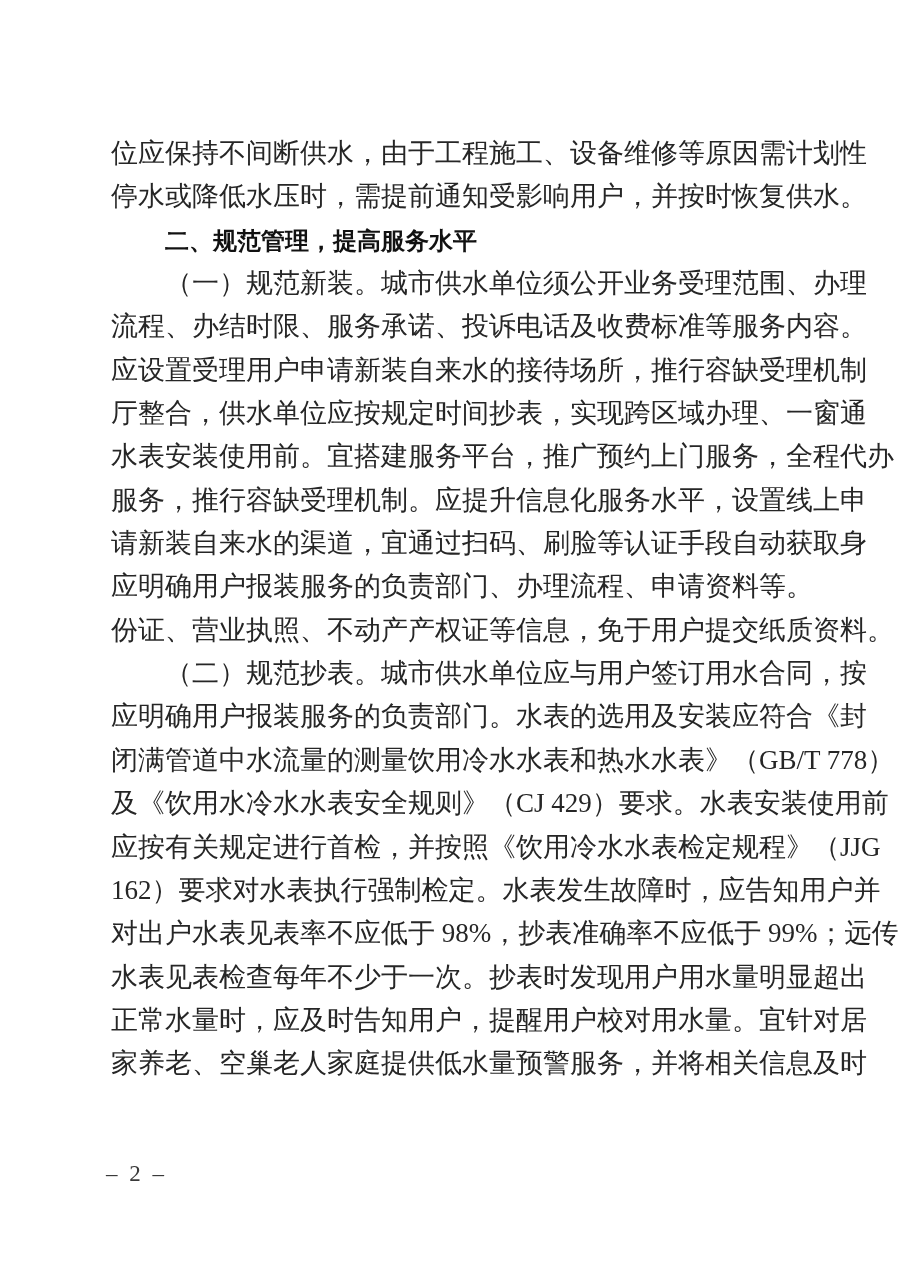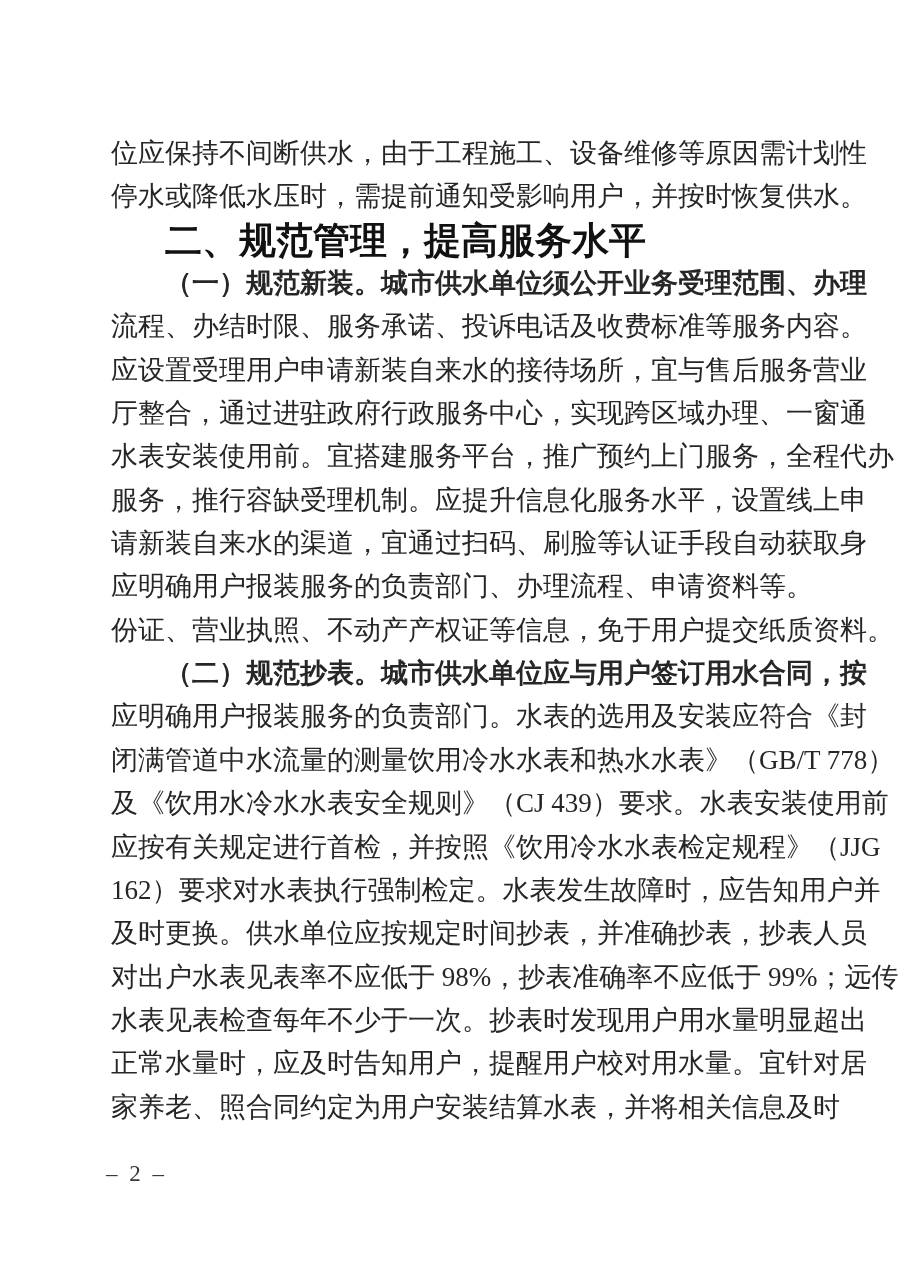--- a/index.html
+++ b/index.html
@@ -29,29 +29,28 @@
     font-size: 27px;
     letter-spacing: 0px;
     text-align: justify;
     text-align-last: justify;
     text-justify: inter-character;
     white-space: nowrap;
     color: #262626;
   }
   .line.indent {
     padding-left: 54px;
-    font-weight: bold;
   }
   .line.short {
     text-align-last: left;
   }
   .line.heading {
     font-family: "Liberation Sans", "DejaVu Sans", sans-serif;
     font-weight: bold;
-    font-size: 37px;
+    font-size: 24px;
     color: #111111;
     text-align-last: left;
     padding-left: 54px;
   }
   .page-number {
     position: absolute;
     left: 106px;
     top: 1158px;
     font-size: 23px;
     line-height: 32px;
@@ -64,35 +63,34 @@
 <body>
 
 <div class="page">
 
   <div class="text-block">
     <div class="line">位应保持不间断供水，由于工程施工、设备维修等原因需计划性</div>
     <div class="line">停水或降低水压时，需提前通知受影响用户，并按时恢复供水。</div>
     <div class="line heading">二、规范管理，提高服务水平</div>
     <div class="line indent">（一）规范新装。城市供水单位须公开业务受理范围、办理</div>
     <div class="line">流程、办结时限、服务承诺、投诉电话及收费标准等服务内容。</div>
-    <div class="line">应设置受理用户申请新装自来水的接待场所，宜与售后服务营业</div>
-    <div class="line">厅整合，通过进驻政府行政服务中心，实现跨区域办理、一窗通</div>
+    <div class="line">应设置受理用户申请新装自来水的接待场所，推行容缺受理机制</div>
+    <div class="line">厅整合，供水单位应按规定时间抄表，实现跨区域办理、一窗通</div>
     <div class="line">水表安装使用前。宜搭建服务平台，推广预约上门服务，全程代办</div>
     <div class="line">服务，推行容缺受理机制。应提升信息化服务水平，设置线上申</div>
     <div class="line">请新装自来水的渠道，宜通过扫码、刷脸等认证手段自动获取身</div>
     <div class="line short">应明确用户报装服务的负责部门、办理流程、申请资料等。</div>
     <div class="line">份证、营业执照、不动产产权证等信息，免于用户提交纸质资料。</div>
     <div class="line indent">（二）规范抄表。城市供水单位应与用户签订用水合同，按</div>
     <div class="line">应明确用户报装服务的负责部门。水表的选用及安装应符合《封</div>
     <div class="line">闭满管道中水流量的测量饮用冷水水表和热水水表》（GB/T 778）</div>
-    <div class="line">及《饮用水冷水水表安全规则》（CJ 439）要求。水表安装使用前</div>
+    <div class="line">及《饮用水冷水水表安全规则》（CJ 429）要求。水表安装使用前</div>
     <div class="line">应按有关规定进行首检，并按照《饮用冷水水表检定规程》（JJG</div>
     <div class="line">162）要求对水表执行强制检定。水表发生故障时，应告知用户并</div>
-    <div class="line">及时更换。供水单位应按规定时间抄表，并准确抄表，抄表人员</div>
     <div class="line">对出户水表见表率不应低于 98%，抄表准确率不应低于 99%；远传</div>
     <div class="line">水表见表检查每年不少于一次。抄表时发现用户用水量明显超出</div>
     <div class="line">正常水量时，应及时告知用户，提醒用户校对用水量。宜针对居</div>
-    <div class="line">家养老、照合同约定为用户安装结算水表，并将相关信息及时</div>
+    <div class="line">家养老、空巢老人家庭提供低水量预警服务，并将相关信息及时</div>
   </div>
 
   <div class="page-number">– 2 –</div>
 
 </div>
 
 </body></html>

